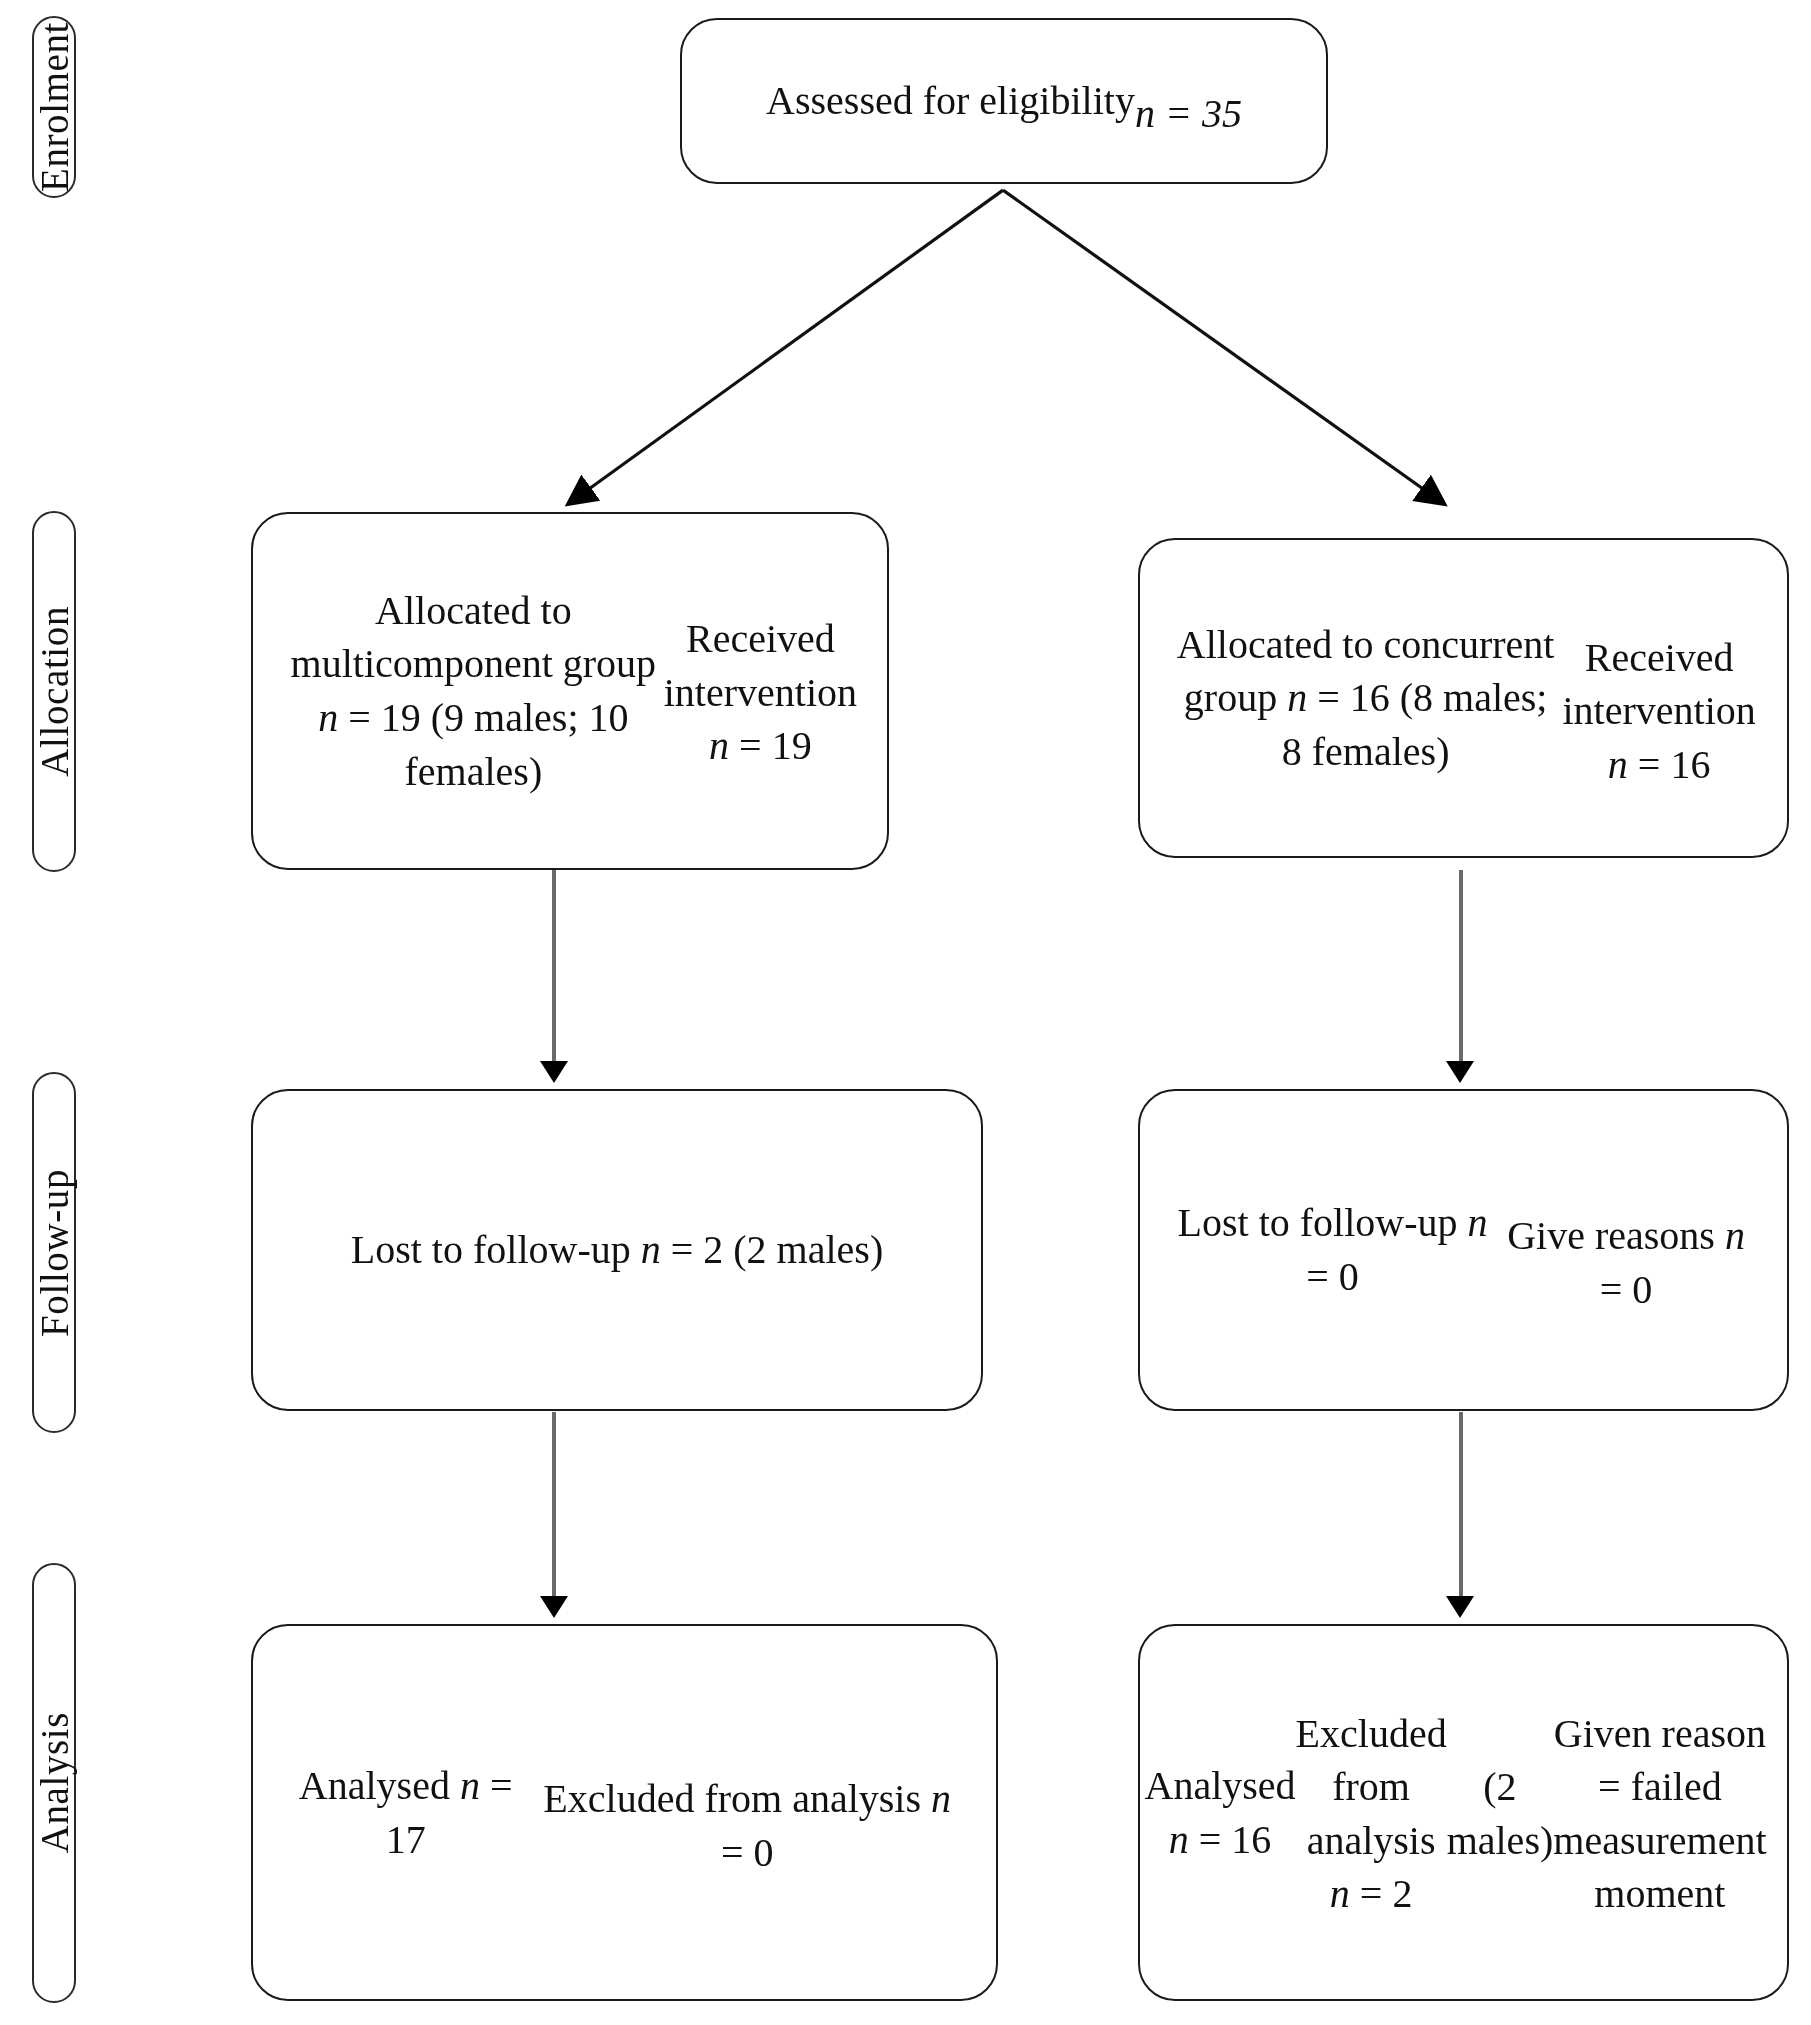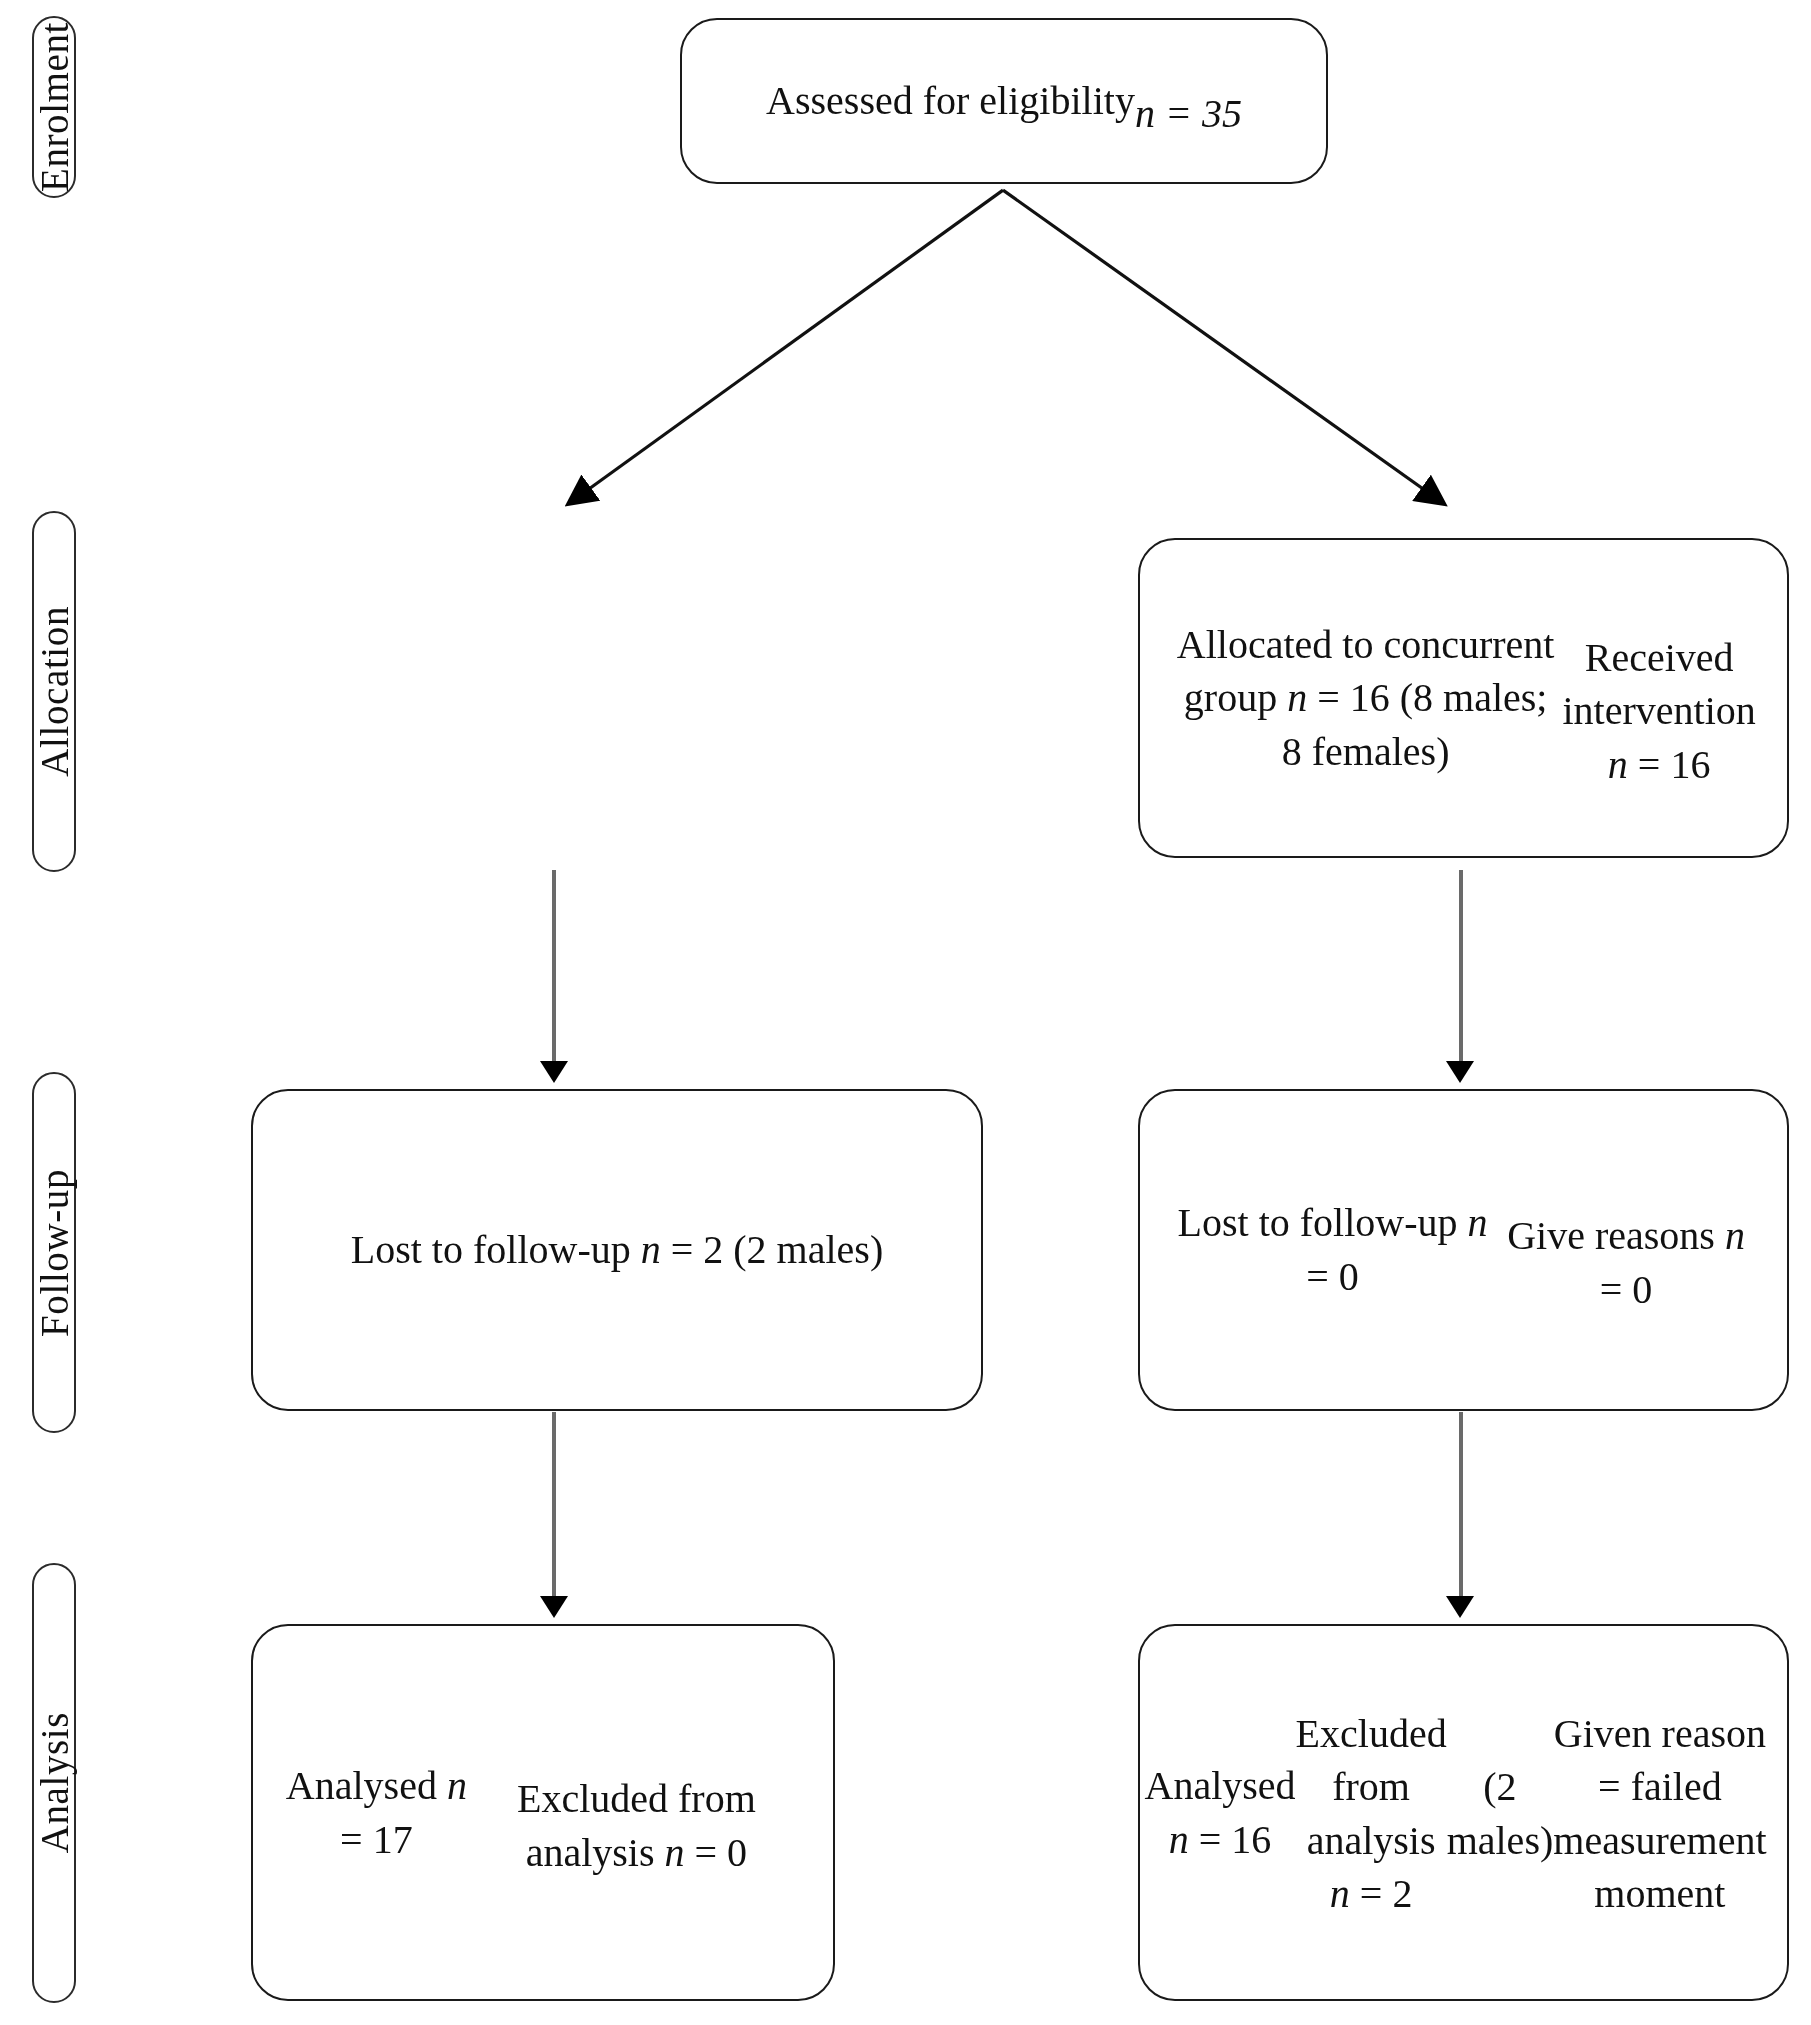--- a/index.html
+++ b/index.html
@@ -110,20 +110,24 @@
   <svg class="splitsvg" viewBox="0 0 2811 3142" xmlns="http://www.w3.org/2000/svg">
     <defs>
       <marker id="ah" markerWidth="10" markerHeight="10" refX="8" refY="5" orient="auto" markerUnits="strokeWidth">
         <path d="M0,0 L10,5 L0,10 z" fill="#000000"></path>
       </marker>
     </defs>
     <path d="M1556,295 L884,780" stroke="#111111" stroke-width="5" fill="none" marker-end="url(#ah)"></path>
     <path d="M1556,295 L2238,780" stroke="#111111" stroke-width="5" fill="none" marker-end="url(#ah)"></path>
   </svg>
 
+  <div class="node" style="left:251px;top:512px;width:638px;height:358px;">
+    <div class="line"><span>Allocated to multicomponent group </span><i class="n">n</i><span> = 19 (9 males; 10 females)</span></div>
+    <div class="line tight"><span>Received intervention </span><i class="n">n</i><span> = 19</span></div>
+  </div>
 
   <div class="node" style="left:1138px;top:538px;width:651px;height:320px;">
     <div class="line"><span>Allocated to concurrent group </span><i class="n">n</i><span> = 16 (8 males; 8 females)</span></div>
     <div class="line gap"><span>Received intervention </span><i class="n">n</i><span> = 16</span></div>
   </div>
 
   <div class="vline" style="left:552px;top:870px;height:193px;"></div>
   <div class="arrowhead" style="left:540px;top:1061px;"></div>
 
   <div class="vline" style="left:1459px;top:870px;height:193px;"></div>
@@ -137,21 +141,21 @@
     <div class="line"><span>Lost to follow-up </span><i class="n">n</i><span> = 0</span></div>
     <div class="line gap"><span>Give reasons </span><i class="n">n</i><span> = 0</span></div>
   </div>
 
   <div class="vline" style="left:552px;top:1412px;height:187px;"></div>
   <div class="arrowhead" style="left:540px;top:1596px;"></div>
 
   <div class="vline" style="left:1459px;top:1412px;height:187px;"></div>
   <div class="arrowhead" style="left:1446px;top:1596px;"></div>
 
-  <div class="node" style="left:251px;top:1624px;width:584px;height:377px;">
+  <div class="node" style="left:251px;top:1624px;width:747px;height:377px;">
     <div class="line"><span>Analysed </span><i class="n">n</i><span> = 17</span></div>
     <div class="line gap"><span>Excluded from analysis </span><i class="n">n</i><span> = 0</span></div>
   </div>
 
   <div class="node" style="left:1138px;top:1624px;width:651px;height:377px;padding-left:14px;">
     <div class="line"><span>Analysed </span><i class="n">n</i><span> = 16</span></div>
     <div class="line tight"><span>Excluded from analysis </span><i class="n">n</i><span> = 2</span></div>
     <div class="line tight">(2 males)</div>
     <div class="line tight">Given reason = failed measurement moment</div>
   </div>

